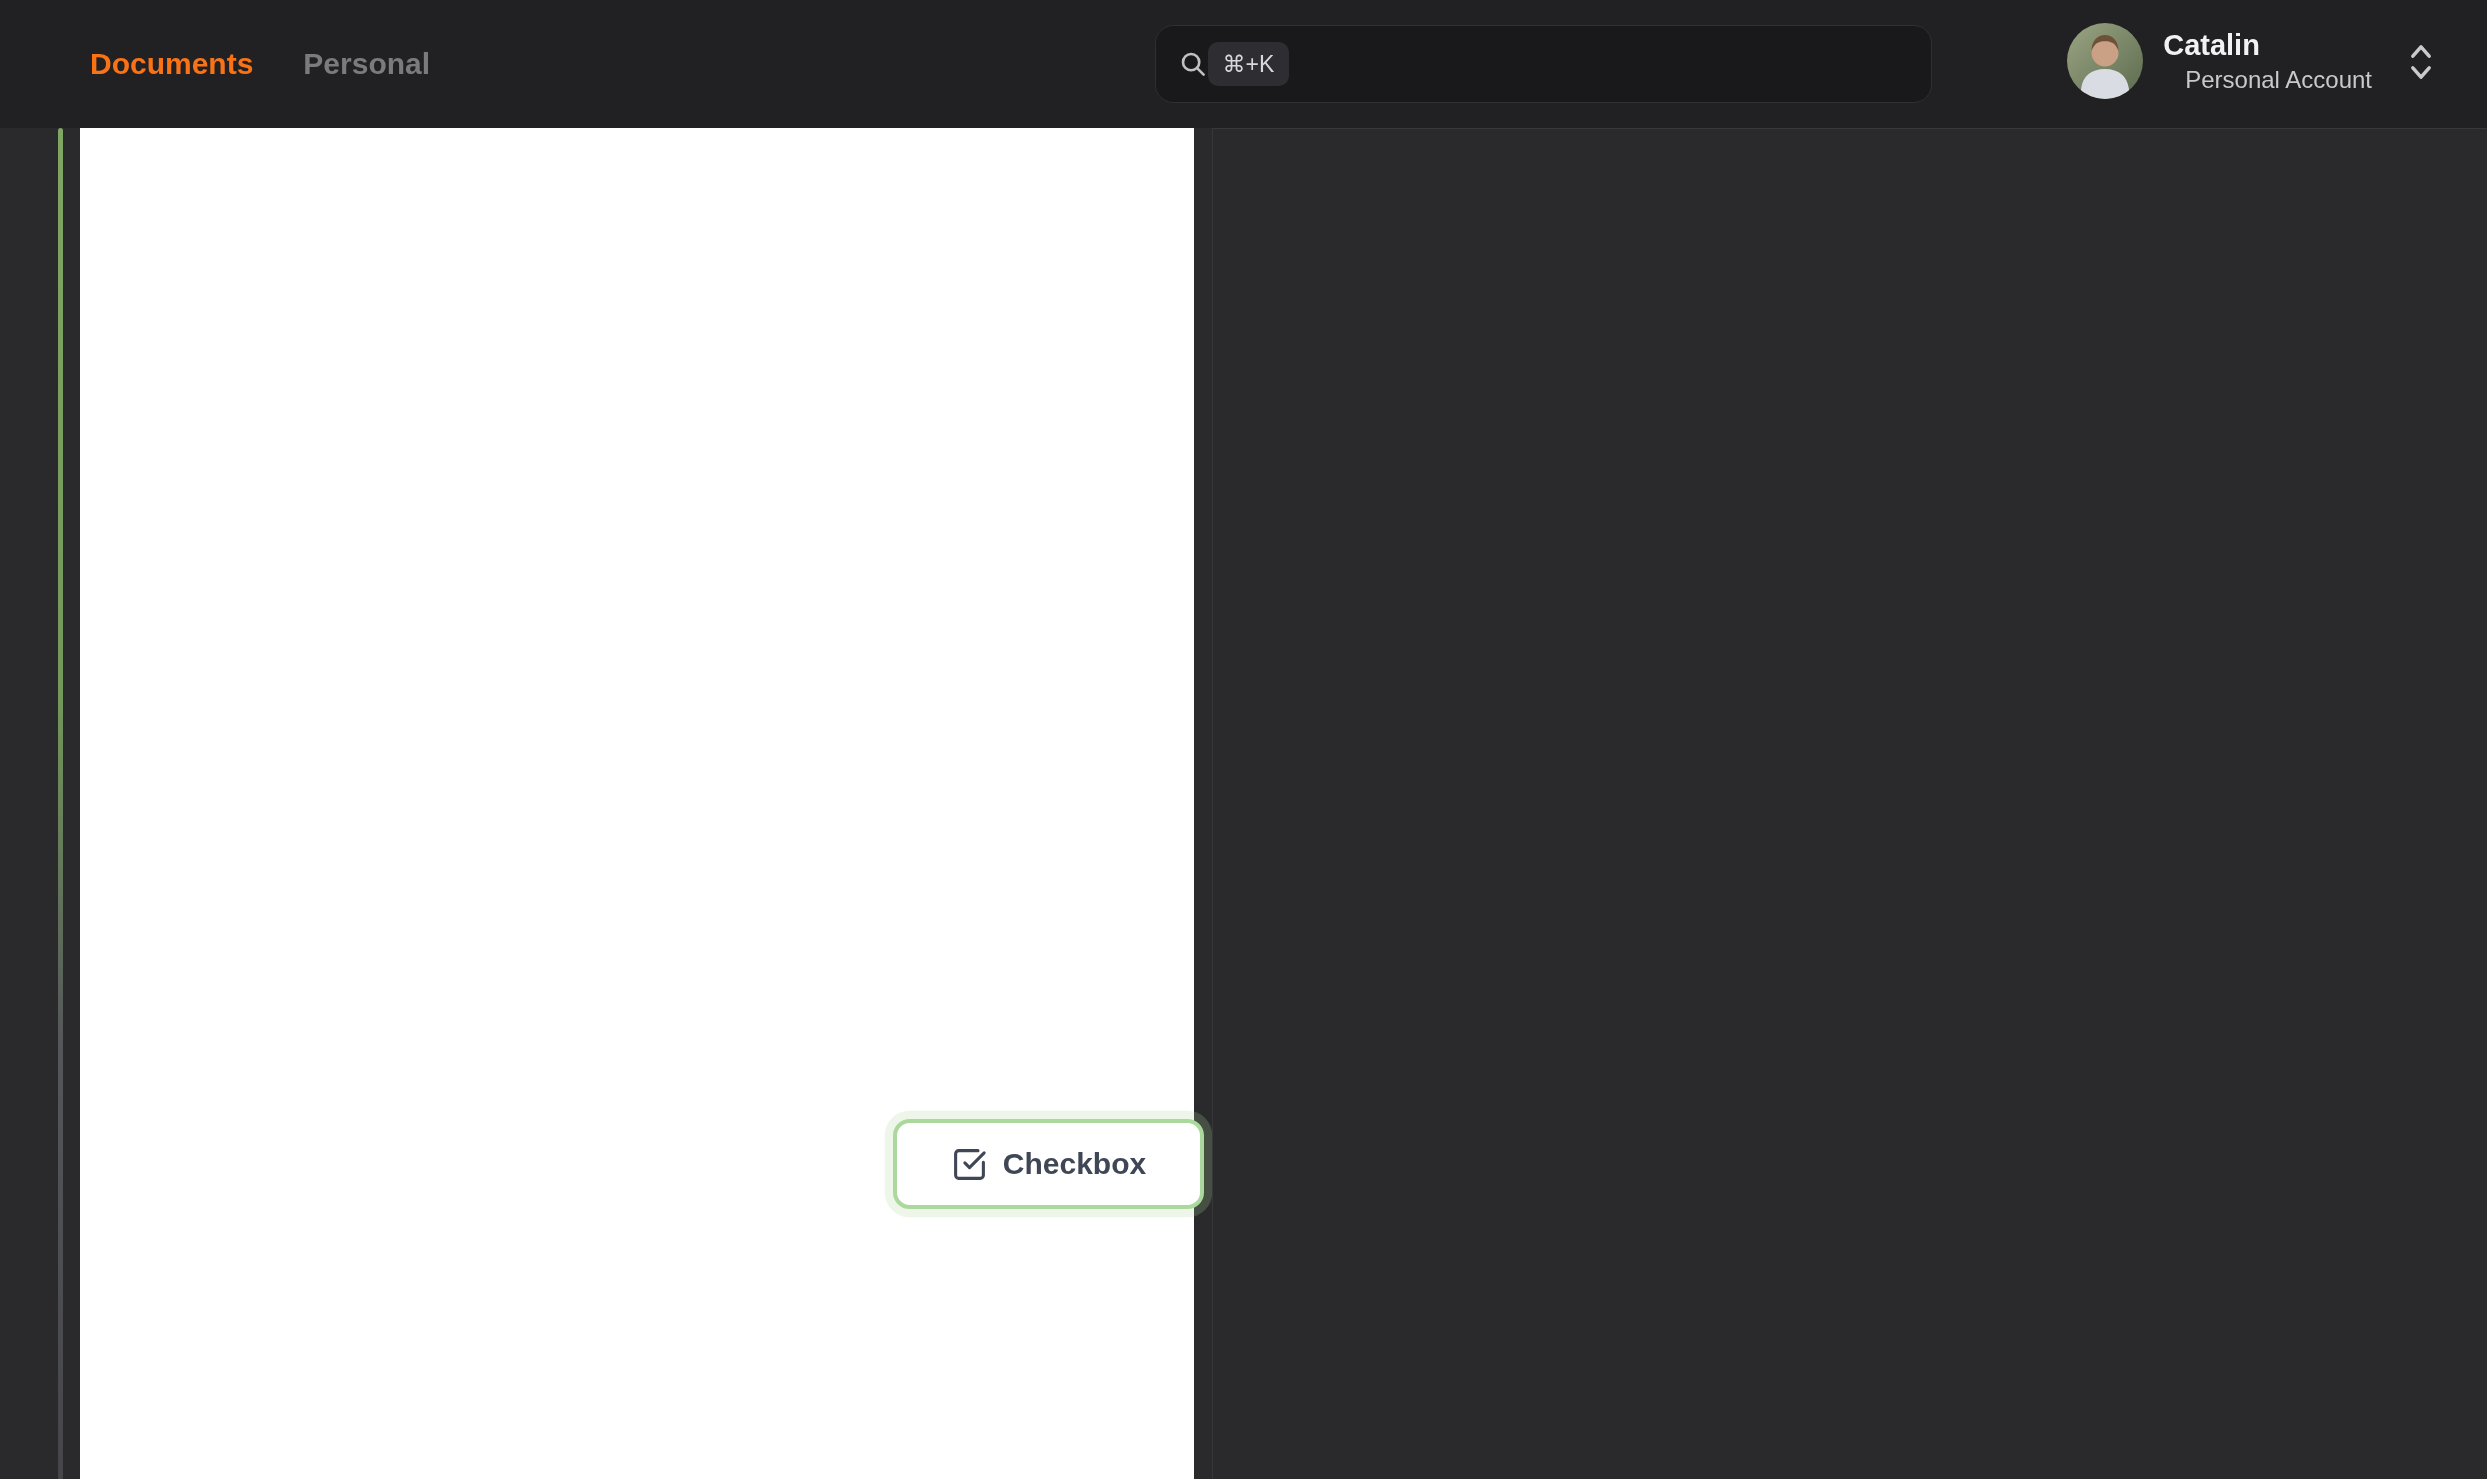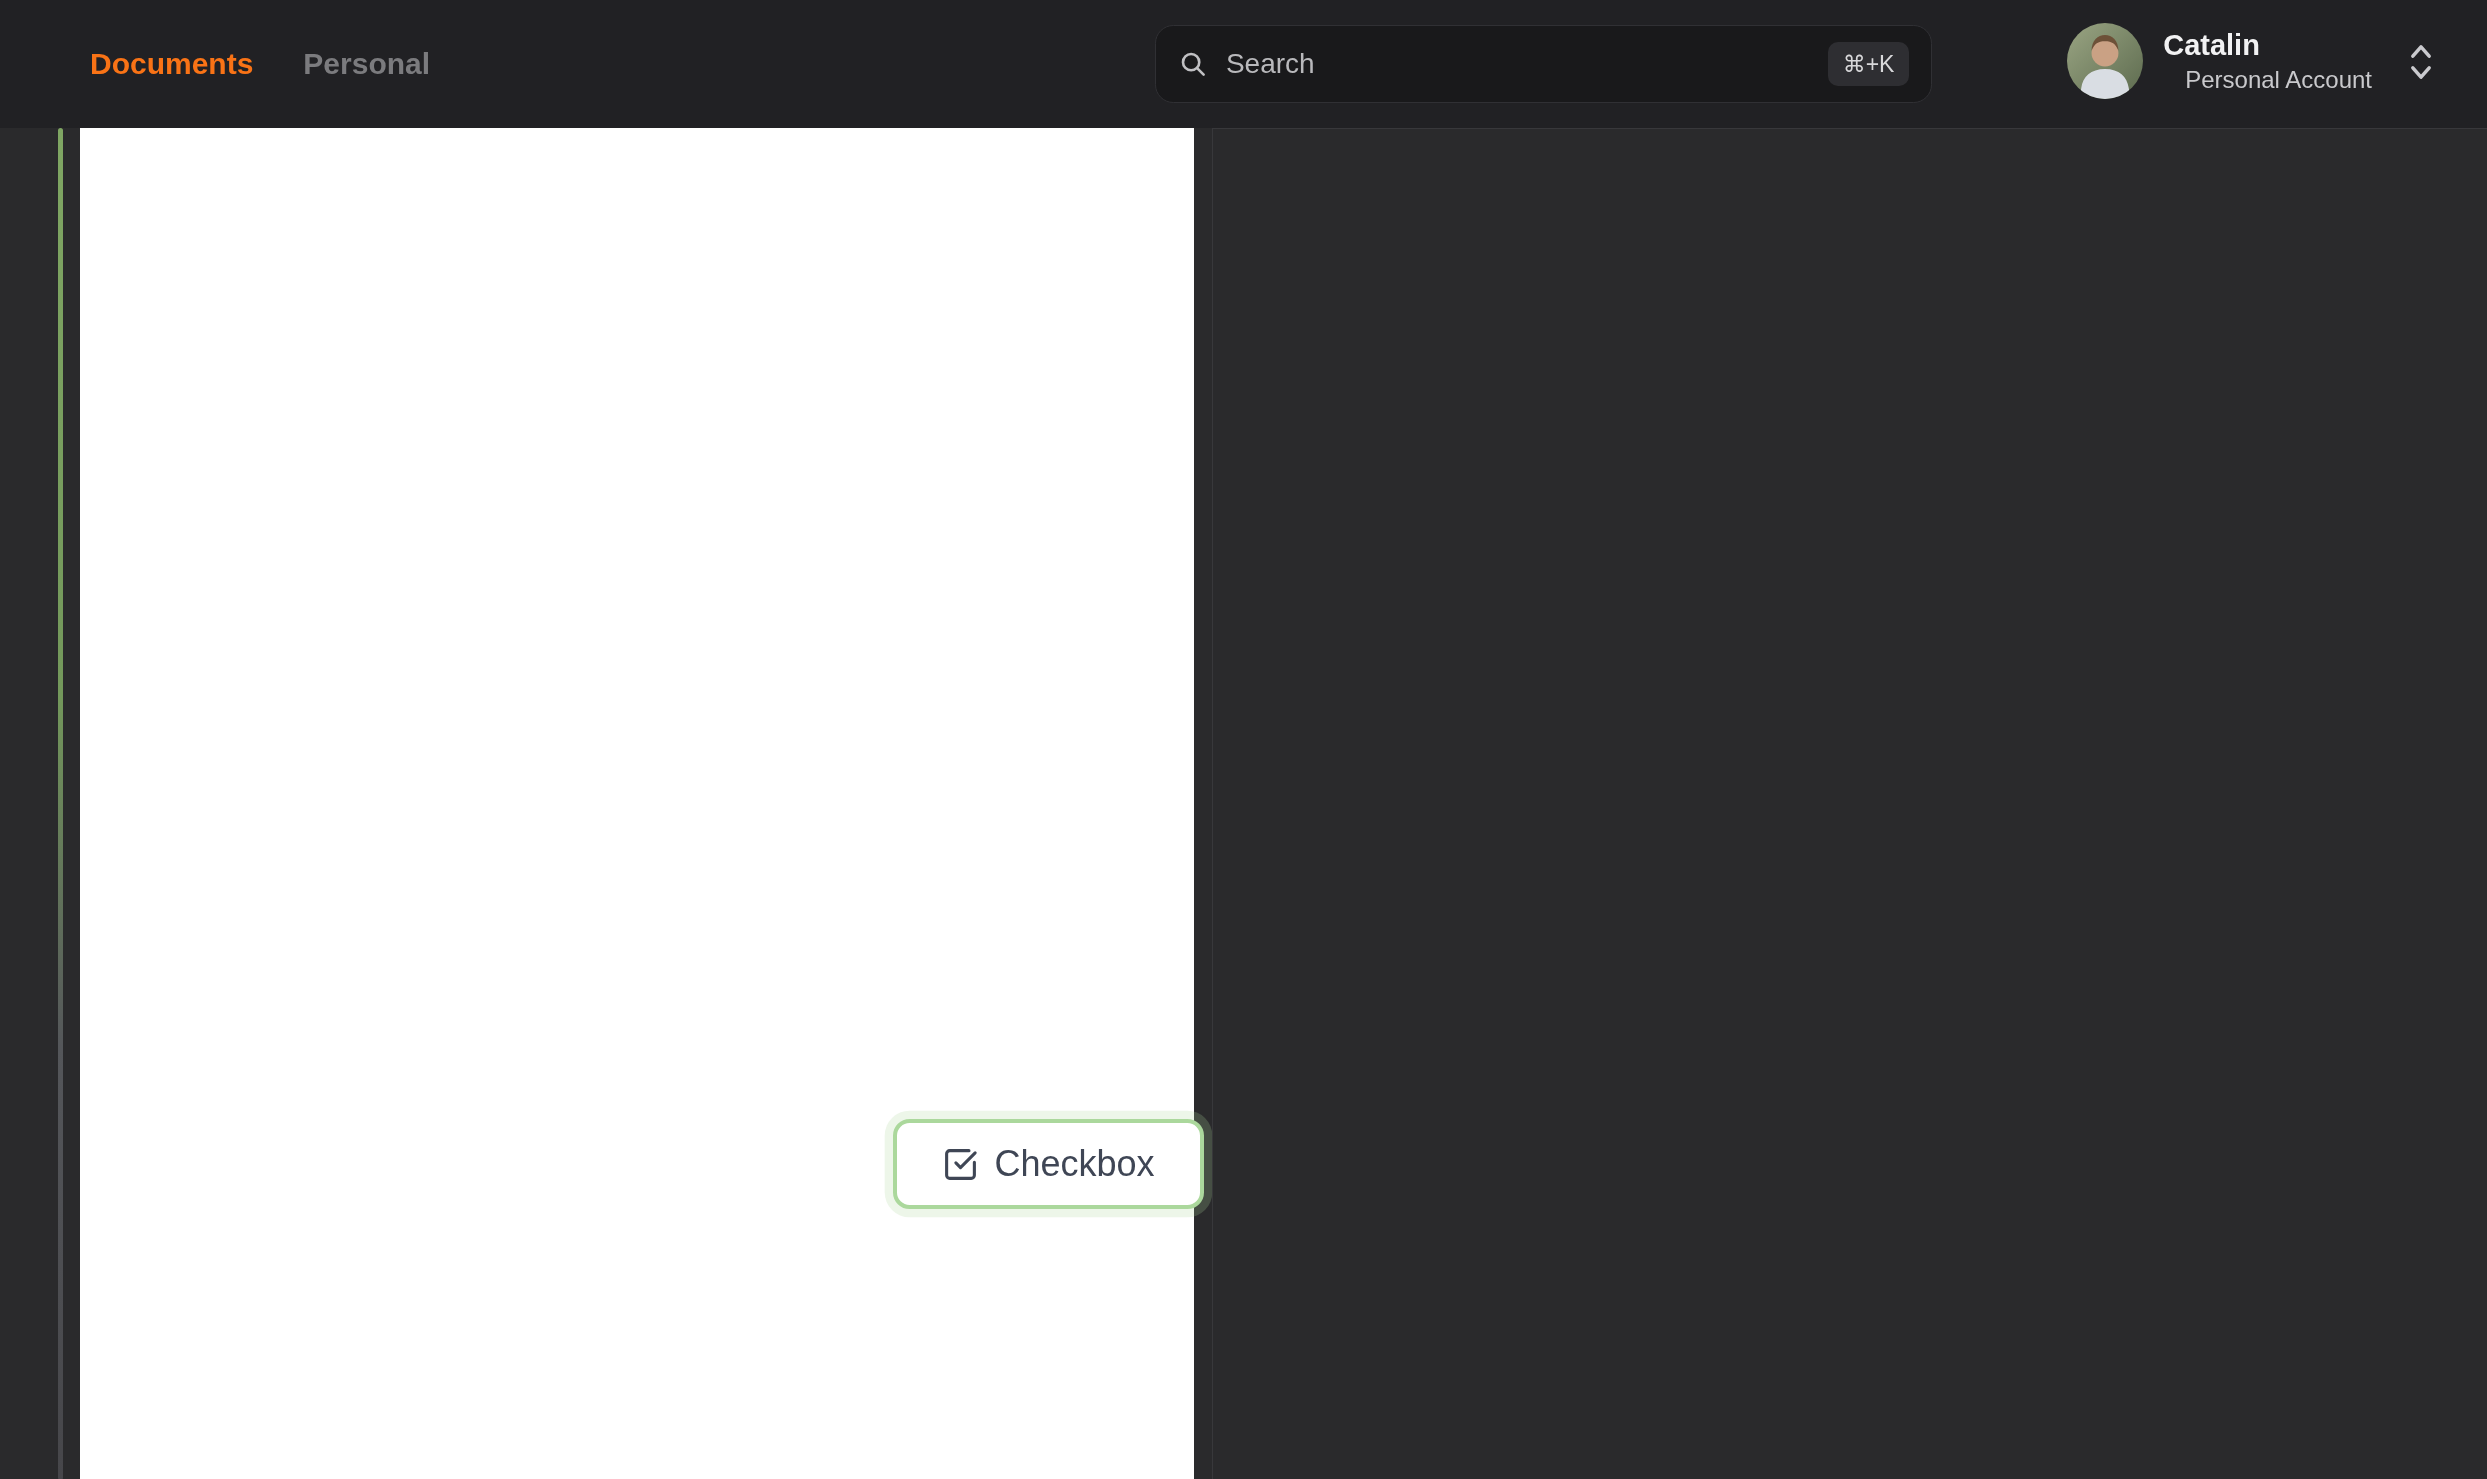--- a/index.html
+++ b/index.html
@@ -60,39 +60,38 @@
   }
   
   .field-chip {
     position:absolute; left:813px; top:991px; width:311px; height:90px;
     background:#ffffff; border:4.2px solid #abd89c; border-radius:16.6px;
     box-shadow:0 0 0 8.3px rgba(171,216,156,0.22);
     display:flex; align-items:center; justify-content:center; gap:15px;
     color:#3f4655; cursor:pointer;
   }
   .field-chip-icon { width:37px; height:37px; }
-  .field-chip-label { font-size:36px; font-weight:400; }
+  .field-chip-label { font-size:30px; font-weight:700; }
 </style>
 </head>
 <body>
 
 <div class="navbar">
   <div class="nav-links">
     <span class="nav-link active">Documents</span>
     <span class="nav-link inactive">Personal</span>
   </div>
 
   <div class="searchbar">
     <span class="search-icon">
       <svg viewBox="0 0 24 24" fill="none" stroke="currentColor" stroke-width="2.1" stroke-linecap="round">
         <circle cx="10.5" cy="10.5" r="6.5"></circle>
           <line x1="15.3" y1="15.3" x2="20.5" y2="20.5"></line>
       </svg>
     </span>
-    <input class="search-input" type="text" placeholder="Search" style="">
     <span class="kbd-badge">⌘+K</span>
   </div>
 
   <div class="account">
     <span class="avatar">
       <svg viewBox="0 0 48 48">
         <defs>
           <linearGradient id="avbg" x1="0" y1="0" x2="1" y2="1">
             <stop offset="0" stop-color="#9aa583"></stop>
               <stop offset="1" stop-color="#5c6a4e"></stop>

